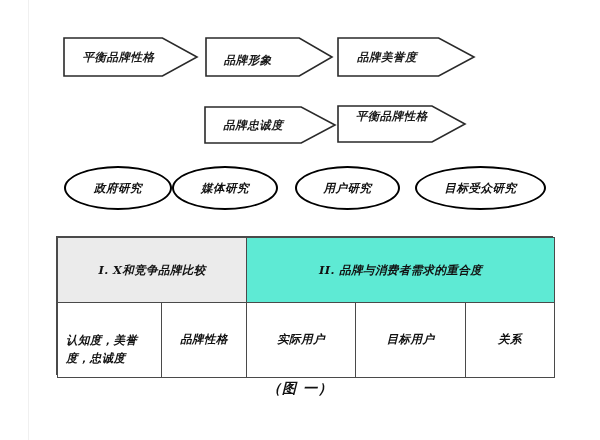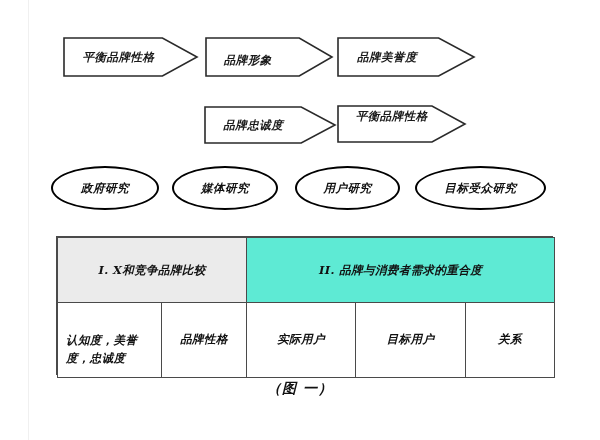--- a/index.html
+++ b/index.html
@@ -176,21 +176,21 @@
   </div>
 
   <div style="position: absolute; background: rgb(217, 217, 217); z-index: -1; left: 343px; top: 112px; width: 127px; height: 36px;"></div>
     <div class="arrow" style="left: 338px; top: 106px; width: 127px; height: 20px;">
     <svg viewBox="0 0 100 100" preserveAspectRatio="none" width="127" height="36">
       <polygon points="0,0 74,0 100,50 74,100 0,100" fill="#ffffff" stroke="#2a2a2a" stroke-width="1.6" vector-effect="non-scaling-stroke"></polygon>
     </svg>
     <span class="atext">平衡品牌性格</span>
   </div>
 
-  <div class="ellipse" style="left: 51px; top: 166px; width: 108px; height: 44px;">
+  <div class="ellipse" style="left: 64px; top: 166px; width: 108px; height: 44px;">
     <span>政府研究</span>
   </div>
   <div class="ellipse" style="left: 172px; top: 166px; width: 106px; height: 44px;">
     <span>媒体研究</span>
   </div>
   <div class="ellipse" style="left: 295px; top: 166px; width: 105px; height: 44px;">
     <span>用户研究</span>
   </div>
   <div class="ellipse" style="left: 415px; top: 166px; width: 131px; height: 44px;">
     <span>目标受众研究</span>

